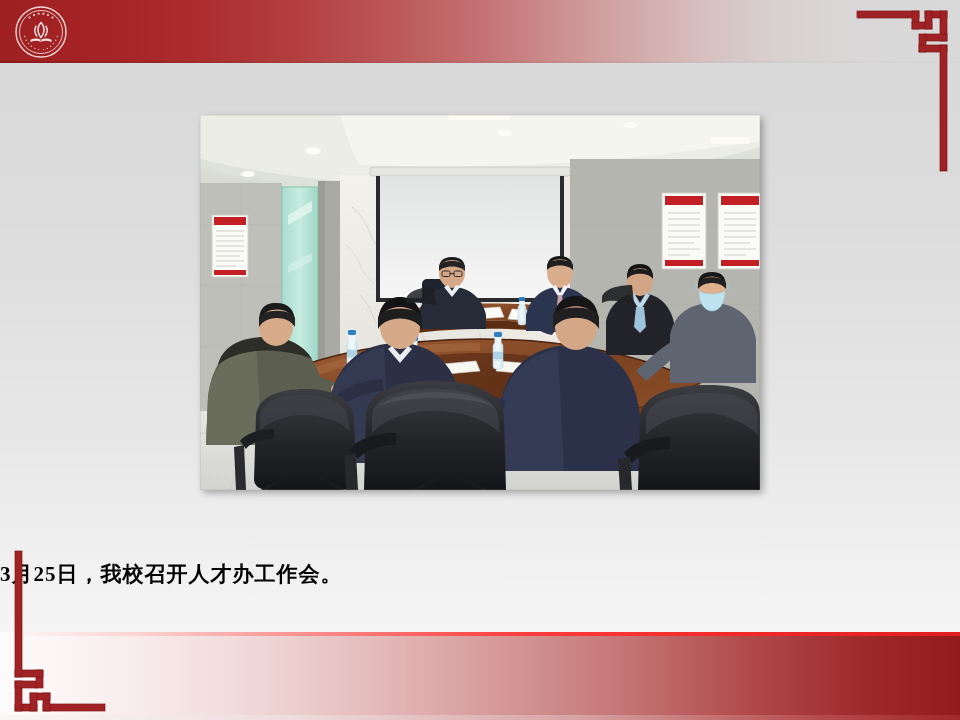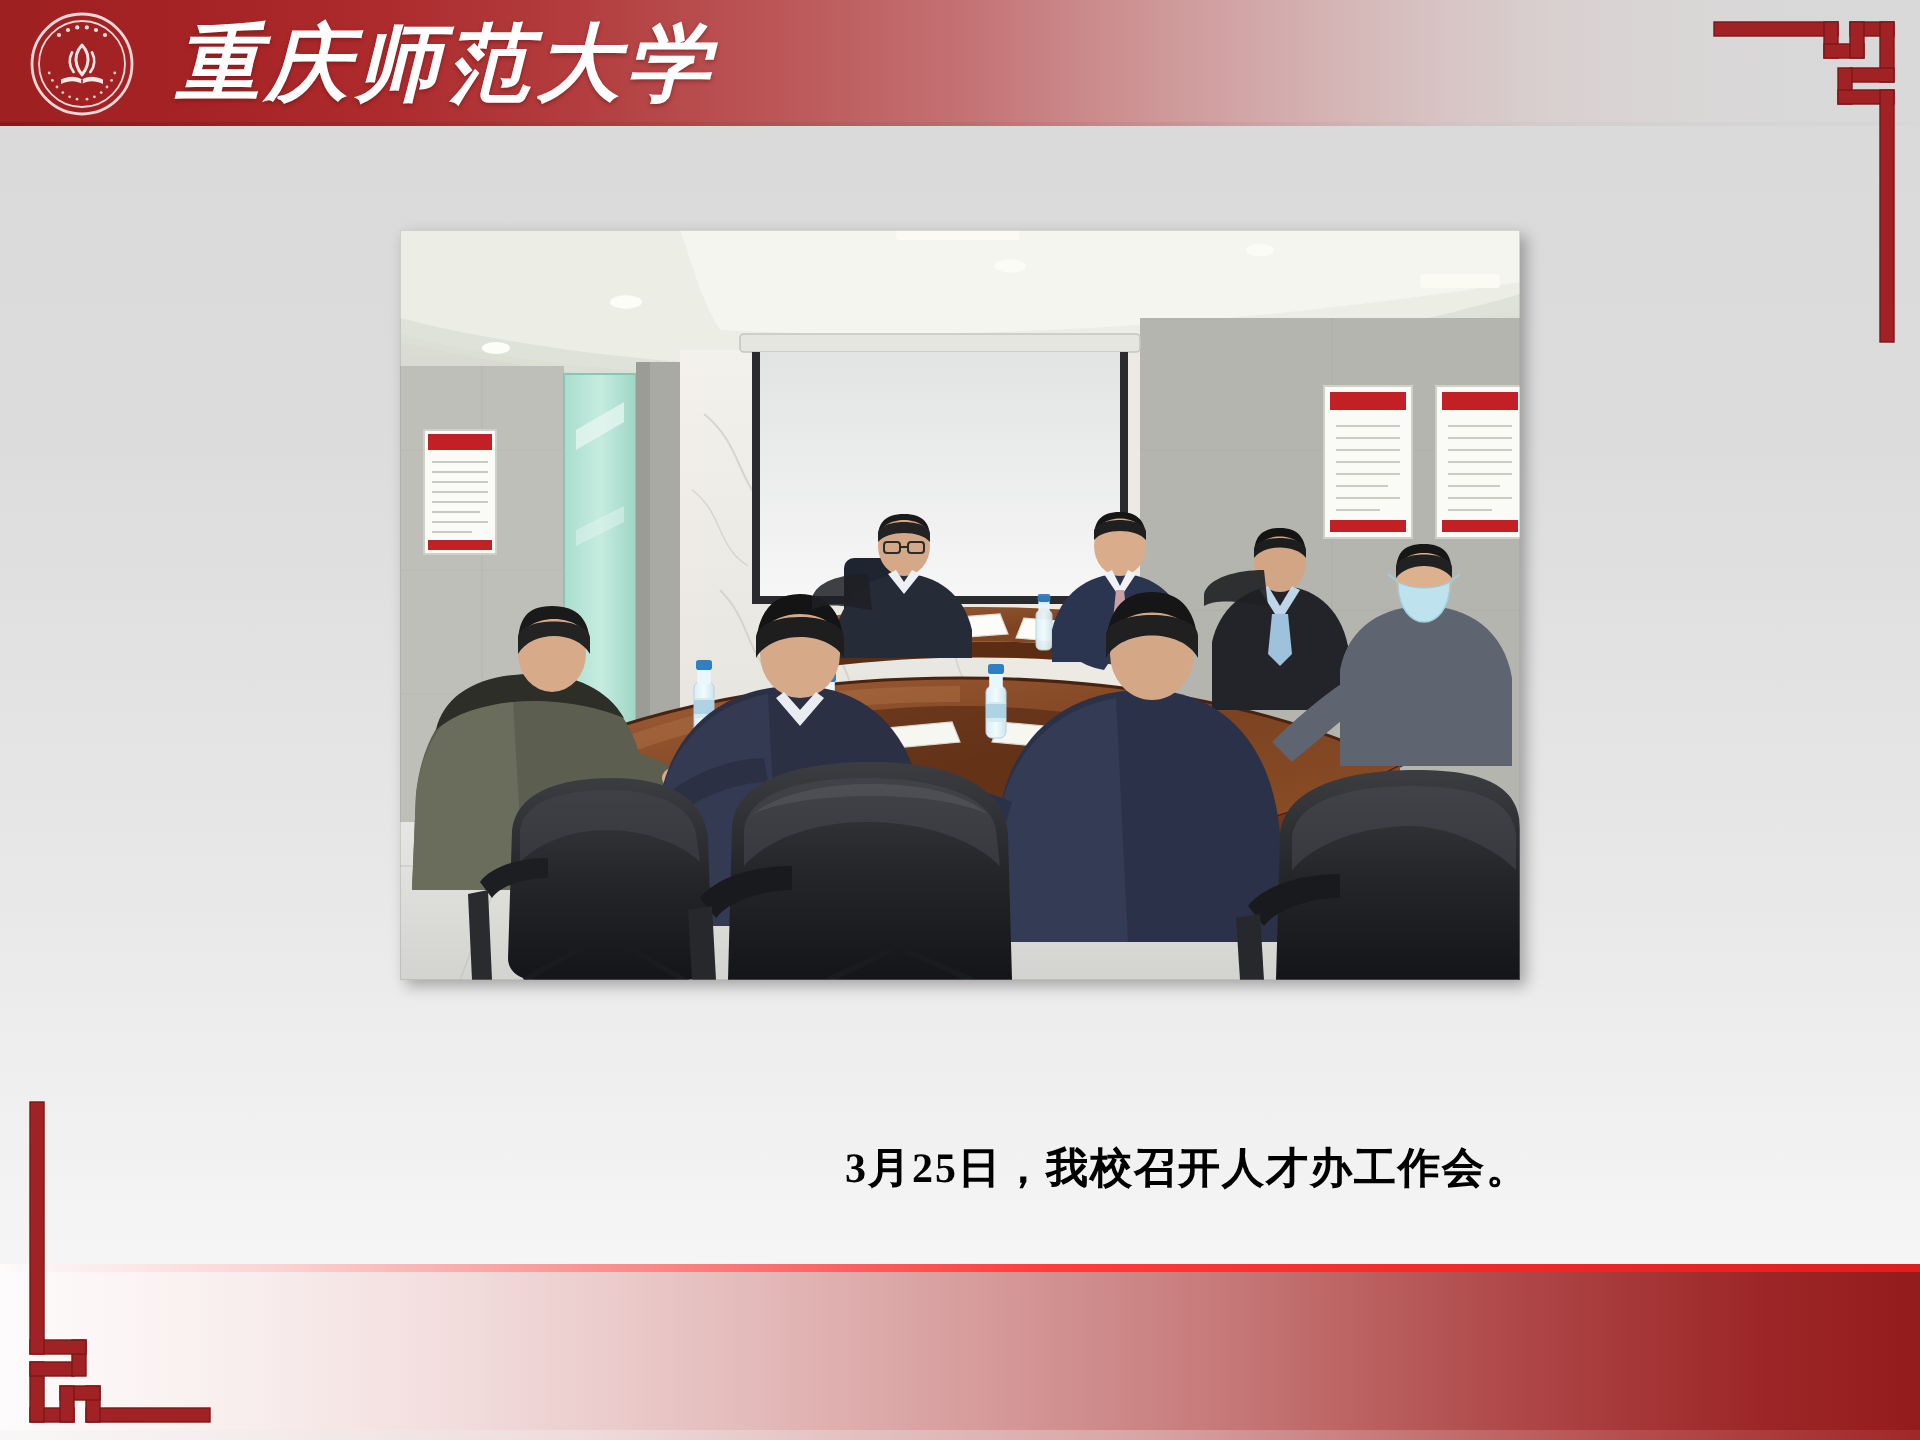--- a/index.html
+++ b/index.html
@@ -110,27 +110,26 @@
   .photo-frame svg {
     display: block;
   }
 
   
   .caption {
     position: absolute;
     left: 0;
     top: 560px;
     width: 765px;
-    text-align: right;
+    text-align: left;
     font-family: "Liberation Serif", serif;
     font-size: 21px;
     font-weight: bold;
     color: #000000;
     letter-spacing: 1px;
-    margin-top: 10px;
   }
 
   
   .bottom-band {
     position: absolute;
     left: 0;
     bottom: 0;
     width: 960px;
     height: 88px;
     background: linear-gradient(to right,
@@ -215,21 +214,20 @@
                C27.0 30.2 28.0 28.8 28.6 26.6 C29.6 23.0 28.8 19.5 26 16.5 Z" fill="none" stroke="#f7e6e6" stroke-width="1.5" stroke-linejoin="round"></path>
       <path d="M21.0 20.2 C19.3 23.4 19.6 27.2 21.8 30.0" fill="none" stroke="#f7e6e6" stroke-width="1.4" stroke-linecap="round"></path>
       <path d="M31.0 20.2 C32.7 23.4 32.4 27.2 30.2 30.0" fill="none" stroke="#f7e6e6" stroke-width="1.4" stroke-linecap="round"></path>
 
       <path d="M15.5 33.8 C19.5 31.9 23.0 32.1 26 33.7 C29.0 32.1 32.5 31.9 36.5 33.8
                L36.5 36.0 C32.5 34.2 29.0 34.3 26 35.9 C23.0 34.3 19.5 34.2 15.5 36.0 Z" fill="#f7e6e6"></path>
       <line x1="26" y1="33.7" x2="26" y2="35.9" stroke="#a02224" stroke-width="0.8"></line>
     </svg>
   </div>
 
-  <div class="univ-title">重庆师范大学</div>
 
   <div class="ornament-tr">
     <svg viewBox="0 0 96 162" width="96" height="162" aria-hidden="true">
       <g fill="#a02224" stroke="#7d1618" stroke-width="0.7">
 
         <rect x="1" y="1" width="62" height="7"></rect>
 
         <rect x="56" y="1" width="7" height="18"></rect>
         <rect x="56" y="12" width="20" height="7"></rect>
 

